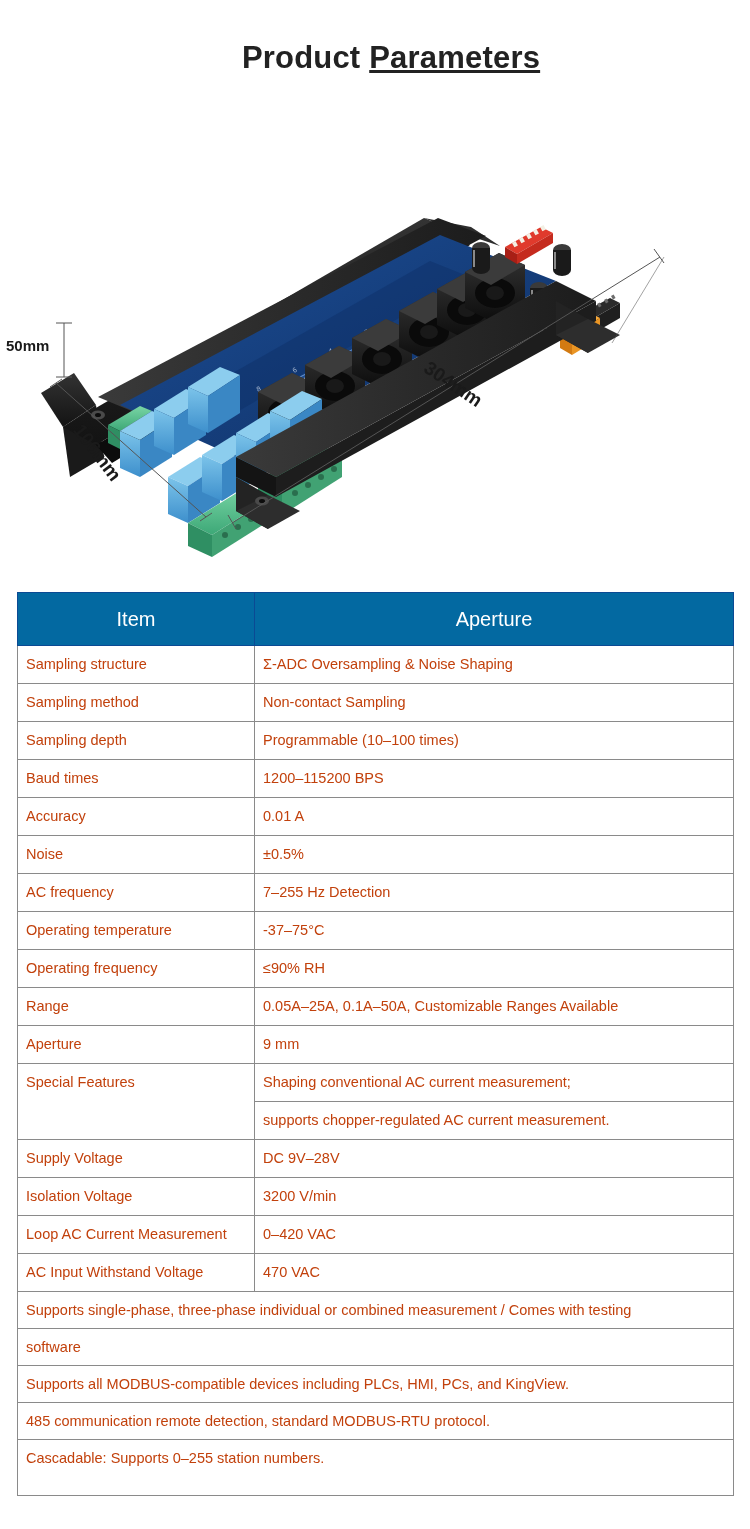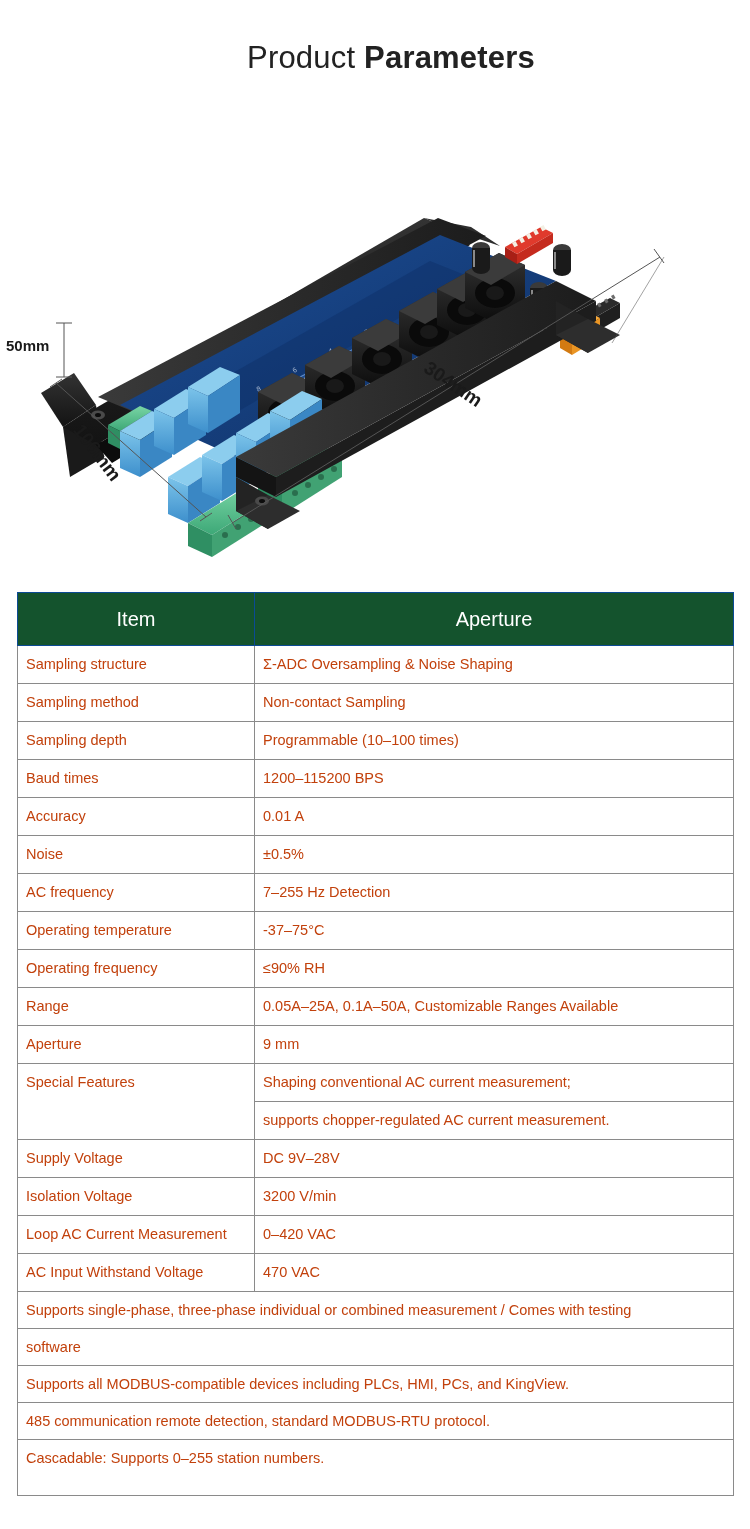--- a/index.html
+++ b/index.html
@@ -21,22 +21,22 @@
     position: absolute;
     top: 38px;
     left: 0;
     width: 750px;
     text-align: center;
     font-size: 31px;
     line-height: 40px;
     color: #222222;
     letter-spacing: .2px;
   }
-  .page-title .t-light { font-weight: 400; margin-left: 32px; }
-  .page-title .t-bold  { font-weight: 700; }
+  .page-title .t-light { font-weight: 700; margin-left: 32px; }
+  .page-title .t-bold  { font-weight: 700; text-decoration: underline; }
 
   
   .photo-area {
     position: absolute;
     top: 105px;
     left: 0;
     width: 750px;
     height: 460px;
   }
   .photo-svg { display:block; width:750px; height:460px; }
@@ -86,21 +86,21 @@
     border: 1px solid #8a8a8a;
     padding: 0 8px;
     height: 37px;
     text-align: left;
     vertical-align: middle;
     font-weight: 400;
     color: #c2410c;
     line-height: 1.25;
   }
   .spec-table thead th {
-    background: #14532d;
+    background: #0369a1;
     color: #ffffff;
     font-size: 20px;
     text-align: center;
     height: 52px;
     border-color: #0b4a94;
     font-weight: 400;
   }
   .spec-table td.full {
     height: 36px;
   }

